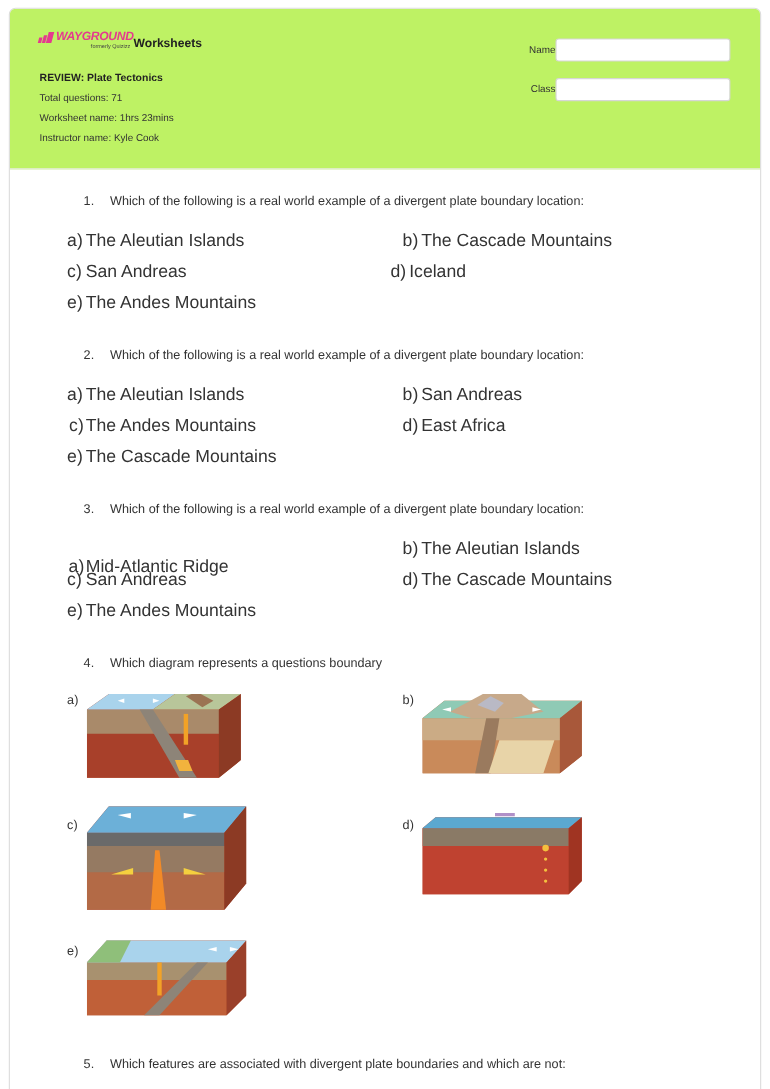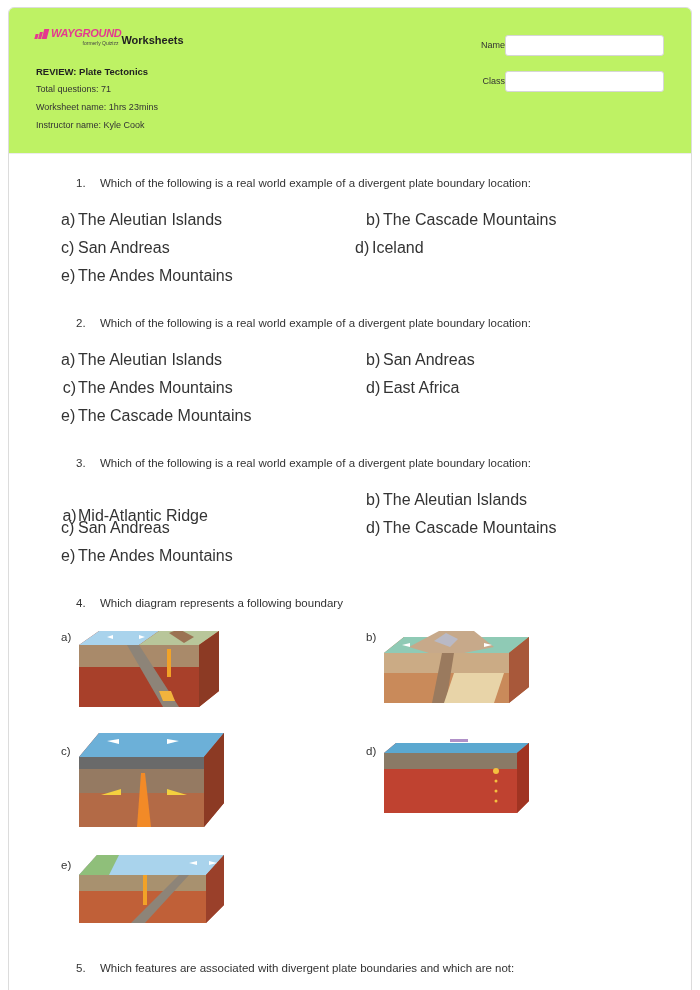--- a/index.html
+++ b/index.html
@@ -95,21 +95,21 @@
   <div class="q" style="top:449px;">
     <div class="q-text"><span class="q-num">3.</span><span>Which of the following is a real world example of a divergent plate boundary location:</span></div>
     <div class="opt" style="left:52px;top:50px;text-align:center;"><span class="opt-letter">a)</span><span>Mid-Atlantic Ridge</span></div>
     <div class="opt" style="left:357px;top:34px;"><span class="opt-letter">b)</span><span>The Aleutian Islands</span></div>
     <div class="opt" style="left:52px;top:62px;"><span class="opt-letter">c)</span><span>San Andreas</span></div>
     <div class="opt" style="left:357px;top:62px;"><span class="opt-letter">d)</span><span>The Cascade Mountains</span></div>
     <div class="opt" style="left:52px;top:90px;"><span class="opt-letter">e)</span><span>The Andes Mountains</span></div>
   </div>
 
   <div class="q" style="top:589px;">
-    <div class="q-text"><span class="q-num">4.</span><span>Which diagram represents a following boundary</span></div>
+    <div class="q-text"><span class="q-num">4.</span><span>Which diagram represents a questions boundary</span></div>
 
     <div class="diag-label" style="left:52px;top:34px;">a)</div>
     <svg class="diag" style="left:70px;top:34px;" width="140" height="80" viewBox="0 0 140 80">
       <polygon points="0,14 20,0 140,0 140,60 120,76 0,76" fill="#b84a2c"></polygon>
       <polygon points="0,14 120,14 120,76 0,76" fill="#a8402a"></polygon>
       <polygon points="0,14 120,14 120,36 0,36" fill="#a98a6a"></polygon>
       <polygon points="0,14 20,0 80,0 60,14" fill="#a9d3ec"></polygon>
       <polygon points="60,14 80,0 140,0 120,14" fill="#b8c69a"></polygon>
       <polygon points="90,2 100,-2 115,6 105,12" fill="#9b7353"></polygon>
       <polygon points="120,14 140,0 140,60 120,76" fill="#8c3a24"></polygon>

